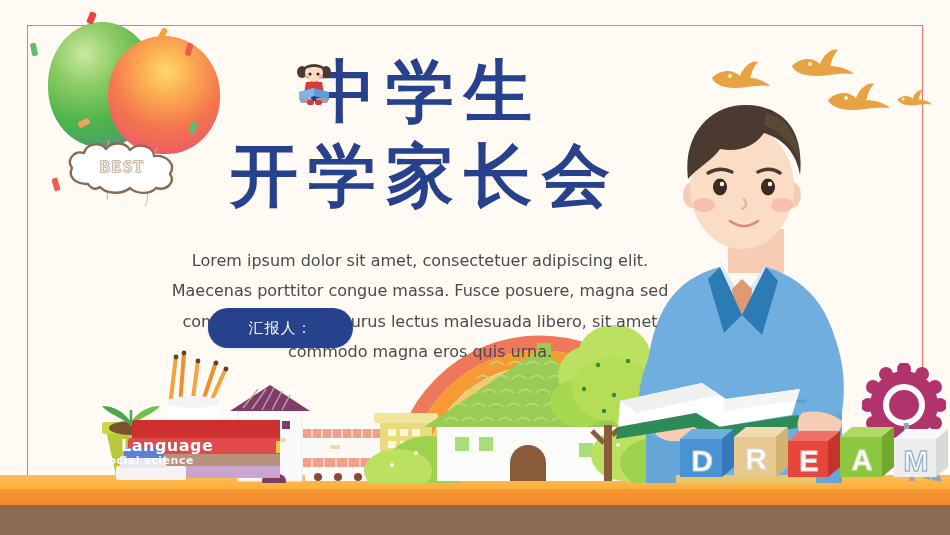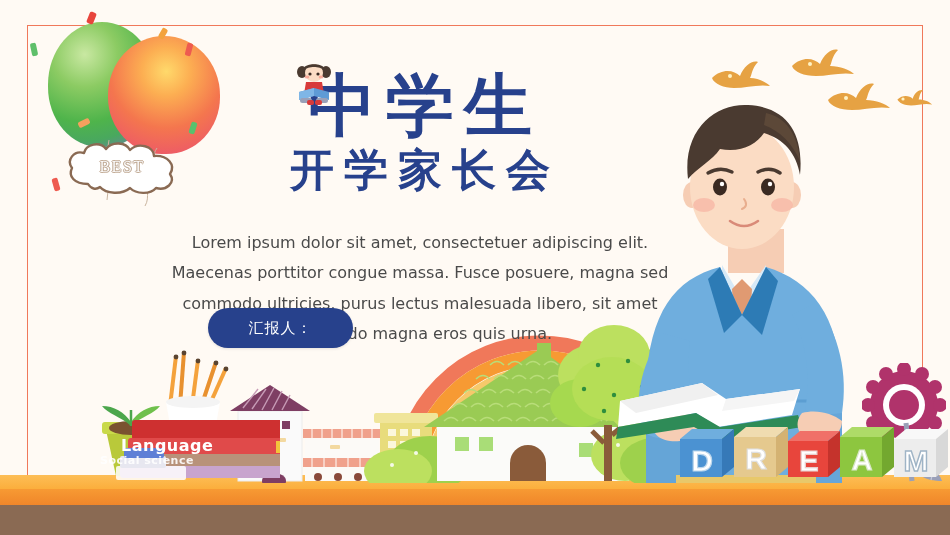--- a/index.html
+++ b/index.html
@@ -60,30 +60,30 @@
     font-family:"Liberation Serif", serif;
     font-size:16px; letter-spacing:1.5px; color:#FFFFFF;
     text-shadow:0 0 1px #8A6A53, 1px 0 0 #C9B49F, -1px 0 0 #C9B49F, 0 1px 0 #C9B49F, 0 -1px 0 #C9B49F;
     font-weight:400;
   }
 
   
   .confetti{ position:absolute; border-radius:2px; z-index:3; }
 
   
-  .title-block{ position:absolute; left:150px; top:72px; width:540px; z-index:6; text-align:center;}
+  .title-block{ position:absolute; left:150px; top:58px; width:540px; z-index:6; text-align:center;}
   .title-line{
     font-family:"DejaVu Sans", sans-serif;
     font-weight:bold;
     color:#27418C;
     letter-spacing:10px;
     line-height:1.0;
   }
   .title-line.l1{ font-size:68px; margin-left:10px; }
-  .title-line.l2{ font-size:44px; margin-top:8px; margin-left:10px;}
+  .title-line.l2{ font-size:68px; margin-top:16px; margin-left:10px;}
   .subtitle{
     margin-top:36px;
     font-family:"DejaVu Sans", sans-serif;
     font-size:16px;
     color:#4A4A4A;
     line-height:1.9;
     padding:0 4px;
   }
 
   

